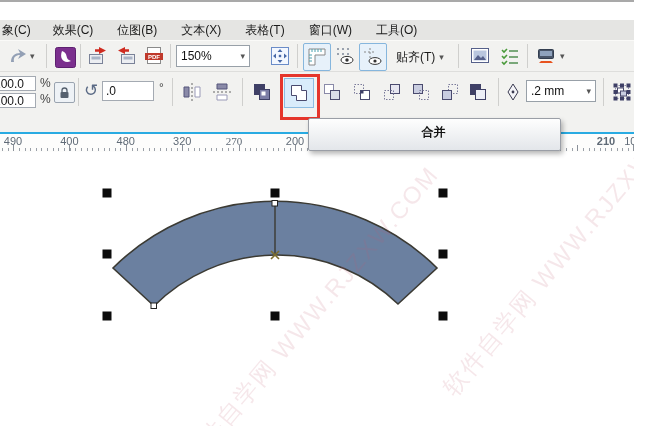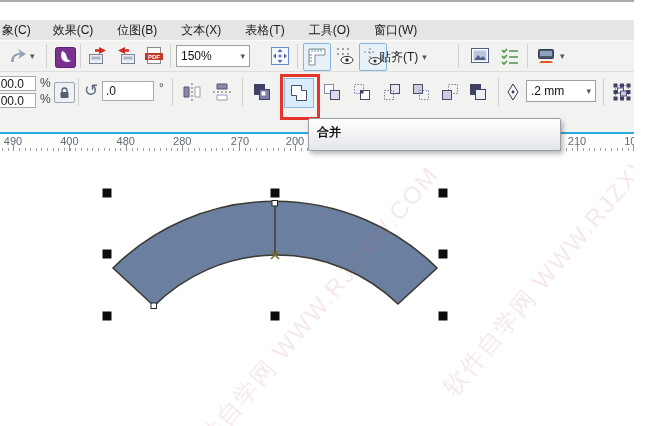--- a/index.html
+++ b/index.html
@@ -1,17 +1,17 @@
 <!DOCTYPE html>
 <html><head>
 <meta charset="utf-8">
 <style>
   html,body{margin:0;padding:0;}
   body{font-family:"Liberation Sans","DejaVu Sans",sans-serif;background:#fff;}
-  #stage{position:relative;width:634px;height:426px;overflow:hidden;background:#e5e5e5;}
+  #stage{position:relative;width:634px;height:426px;overflow:hidden;background:#e5e5e5;text-align:center;}
 
   
   #topstrip{position:absolute;left:0;top:0;width:645px;height:2px;background:#a9a9a9;}
   #titlegap{position:absolute;left:0;top:2px;width:645px;height:18px;background:#ffffff;}
   #menubar{position:absolute;left:0;top:20px;width:645px;height:20px;background:#e5e5e3;display:flex;align-items:center;}
   .menu-item{font-size:12px;color:#1a1a1a;padding:0 12px;white-space:nowrap;}
   .menu-item.first{padding-left:2px;padding-right:10px;}
 
   #stdbar{position:absolute;left:0;top:40px;width:645px;height:31px;background:#f2f2f0;border-top:1px solid #fafaf8;}
   #propbar{position:absolute;left:0;top:71px;width:645px;height:40px;background:#f2f2f0;border-top:1px solid #dededc;}
@@ -67,22 +67,22 @@
 
   <div id="topstrip"></div>
   <div id="titlegap"></div>
 
   <div id="menubar">
     <span class="menu-item first">象(C)</span>
     <span class="menu-item">效果(C)</span>
     <span class="menu-item">位图(B)</span>
     <span class="menu-item">文本(X)</span>
     <span class="menu-item">表格(T)</span>
+    <span class="menu-item">窗口(W)</span>
     <span class="menu-item">工具(O)</span>
-    <span class="menu-item">窗口(W)</span>
   </div>
 
   <div id="stdbar">
     <div class="abs micon" style="left:6px;top:3px;">
       <svg width="20" height="18" viewBox="0 0 20 18">
         <path d="M3 15c0-6 4-9 9-9L10 2l8 5-8 5 2-4c-4 0-7 2-6 7z" fill="#93a0b5"></path>
       </svg>
     </div>
     <span class="abs caret" style="left:30px;top:11px;">▾</span>
     <div class="abs vsep" style="left:46px;top:3px;"></div>
@@ -154,21 +154,21 @@
     </div>
     <div class="abs micon toggled" style="left:359px;top:2px;width:26px;height:26px;">
       <svg width="20" height="20" viewBox="0 0 20 20">
         <path d="M7 1v10" stroke="#888" stroke-dasharray="2,2"></path>
         <path d="M1 5h12" stroke="#888" stroke-dasharray="2,2"></path>
         <ellipse cx="12" cy="14" rx="6" ry="3.4" fill="#fff" stroke="#333"></ellipse>
         <circle cx="12" cy="14" r="1.6" fill="#333"></circle>
       </svg>
     </div>
 
-    <div class="abs txtbtn" style="left:379px;top:8px;">
+    <div class="abs txtbtn" style="left:396px;top:8px;">
       <span>贴齐(T)</span>
       <span class="caret">▾</span>
     </div>
     <div class="abs vsep" style="left:458px;top:3px;"></div>
 
     <div class="abs micon" style="left:468px;top:3px;">
       <svg width="22" height="22" viewBox="0 0 22 22">
         <rect x="2.5" y="3.5" width="17" height="14" fill="#fff" stroke="#55608a"></rect>
         <rect x="4.5" y="5.5" width="13" height="10" fill="#b9c6de"></rect>
         <path d="M5 15l4-5 3 3 2-2 3 4z" fill="#55608a"></path>
@@ -333,35 +333,35 @@
   <div id="preruler"></div>
   <div id="blueline" style="background: rgb(41, 171, 226);"></div>
   <div id="ruler">
     <div id="minorticks"></div>
   <span class="rlabel" style="left: 13px;">490</span>
       <i class="rtick" style="left: 13px;"></i>
       <span class="rlabel" style="left: 69.4px;">400</span>
       <i class="rtick" style="left: 69.4px;"></i>
       <span class="rlabel" style="left: 125.8px;">480</span>
       <i class="rtick" style="left: 125.8px;"></i>
-      <span class="rlabel" style="left: 182.2px;">280</span>
+      <span class="rlabel" style="left: 182.2px;">320</span>
       <i class="rtick" style="left: 182.2px;"></i>
-      <span class="rlabel" style="left: 240px;">270</span>
+      <span class="rlabel" style="left: 234px; font-family: Liberation Serif, serif;">270</span>
       <i class="rtick" style="left: 238.6px;"></i>
       <span class="rlabel" style="left: 295px;">200</span>
       <i class="rtick" style="left: 295px;"></i>
       <span class="rlabel" style="left: 351.4px;">250</span>
       <i class="rtick" style="left: 351.4px;"></i>
       <span class="rlabel" style="left: 407.8px;">240</span>
       <i class="rtick" style="left: 407.8px;"></i>
       <span class="rlabel" style="left: 464.2px;">230</span>
       <i class="rtick" style="left: 464.2px;"></i>
       <span class="rlabel" style="left: 520.6px;">220</span>
       <i class="rtick" style="left: 520.6px;"></i>
-      <span class="rlabel" style="left: 577px;">210</span>
+      <span class="rlabel" style="left: 606px; font-weight: bold;">210</span>
       <i class="rtick" style="left: 577px;"></i>
       <span class="rlabel" style="left: 633.4px;">100</span>
       <i class="rtick" style="left: 633.4px;"></i>
     </div>
 
   <div id="canvas"></div>
 
   <svg id="shape-layer" viewBox="0 0 645 426">
     <path d="M113,268 A230,230 0 0 1 437,268 L398,304 A174,174 0 0 0 154,306 Z" stroke="#3b3a33" stroke-width="1.6" fill="#6b80a0"></path>
     <line x1="275" y1="204" x2="275" y2="254" stroke="#3b3a33" stroke-width="1.4"></line>

